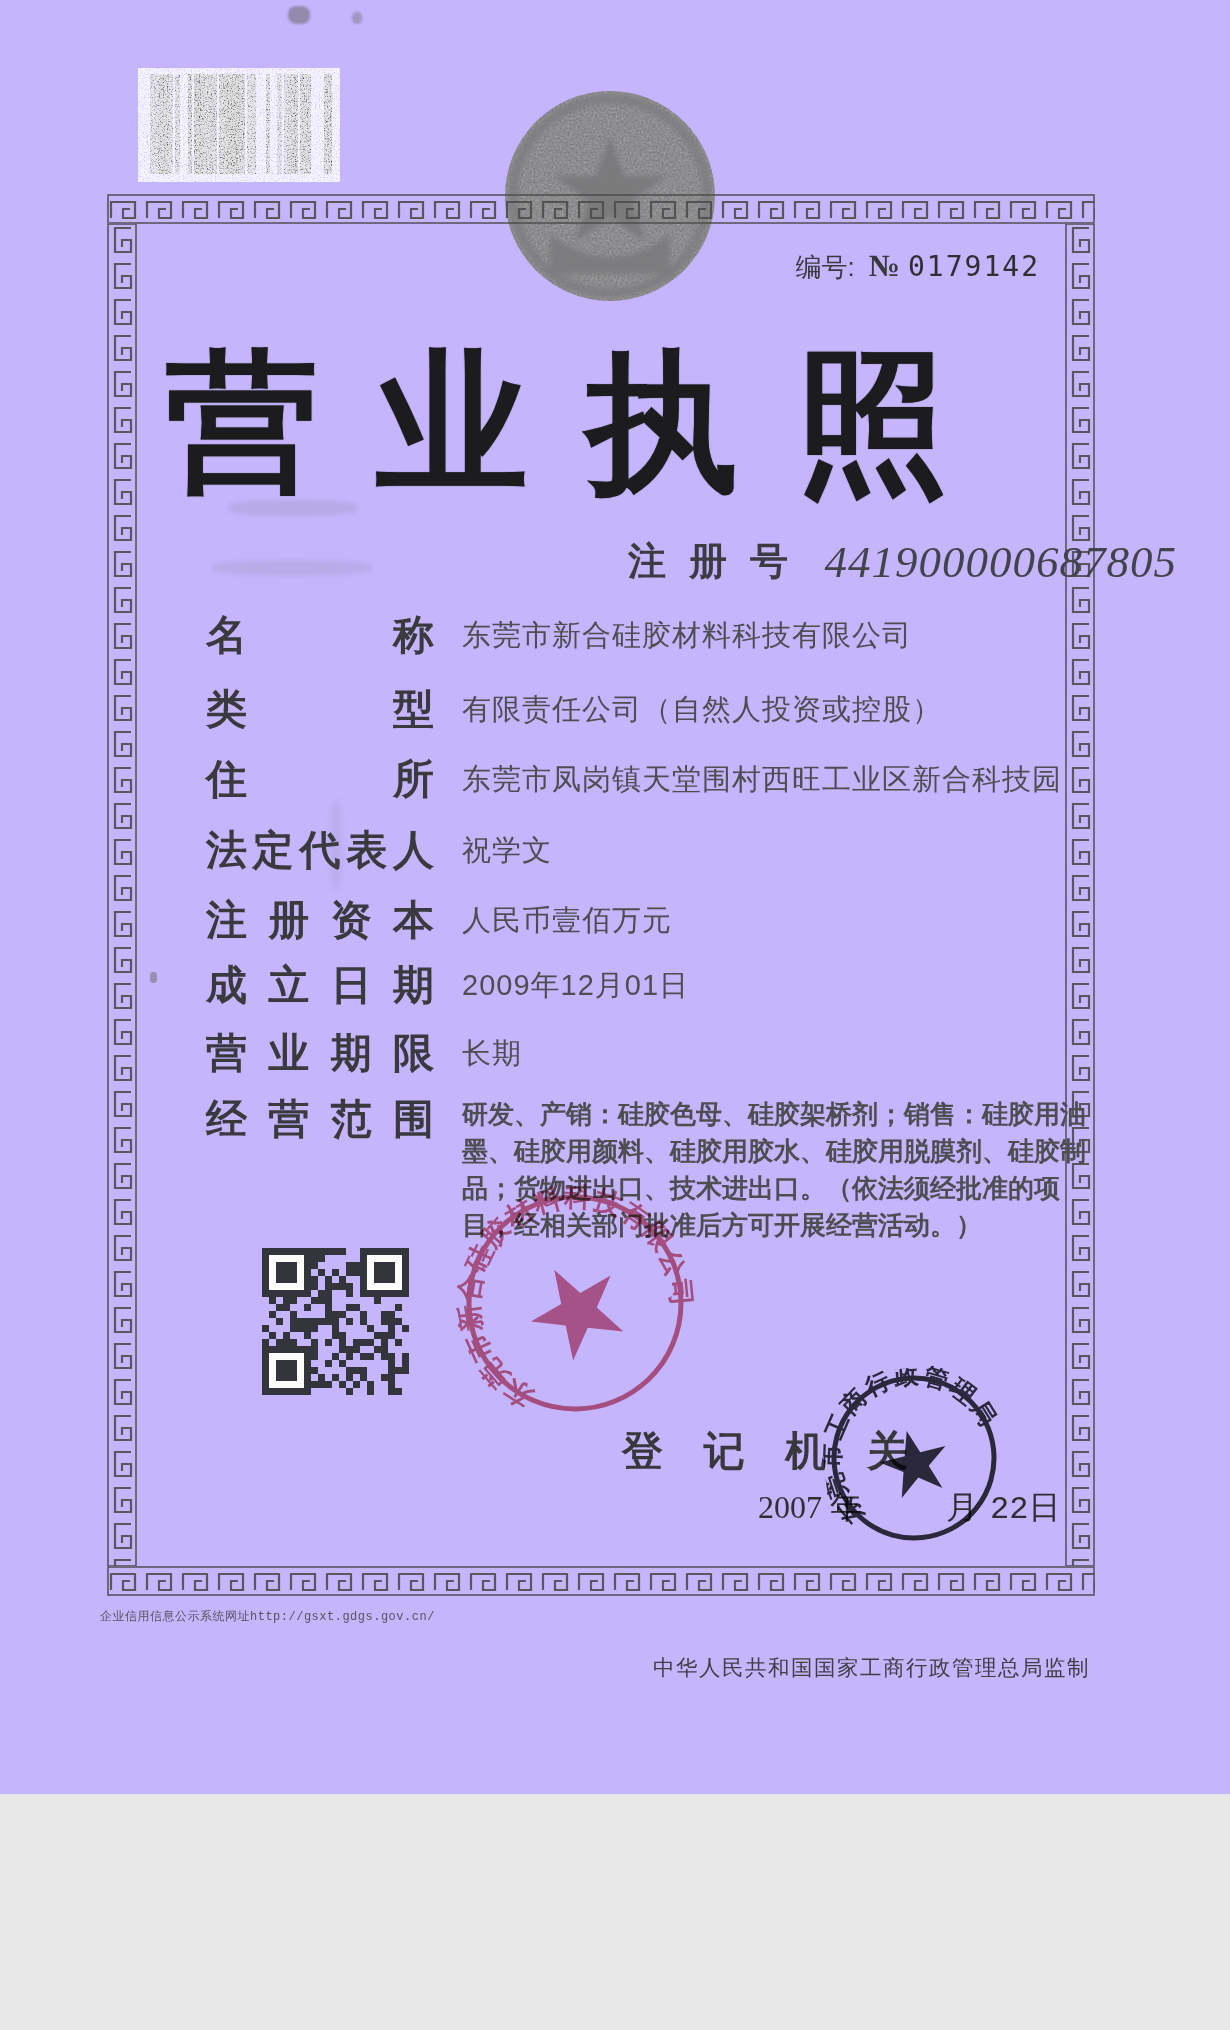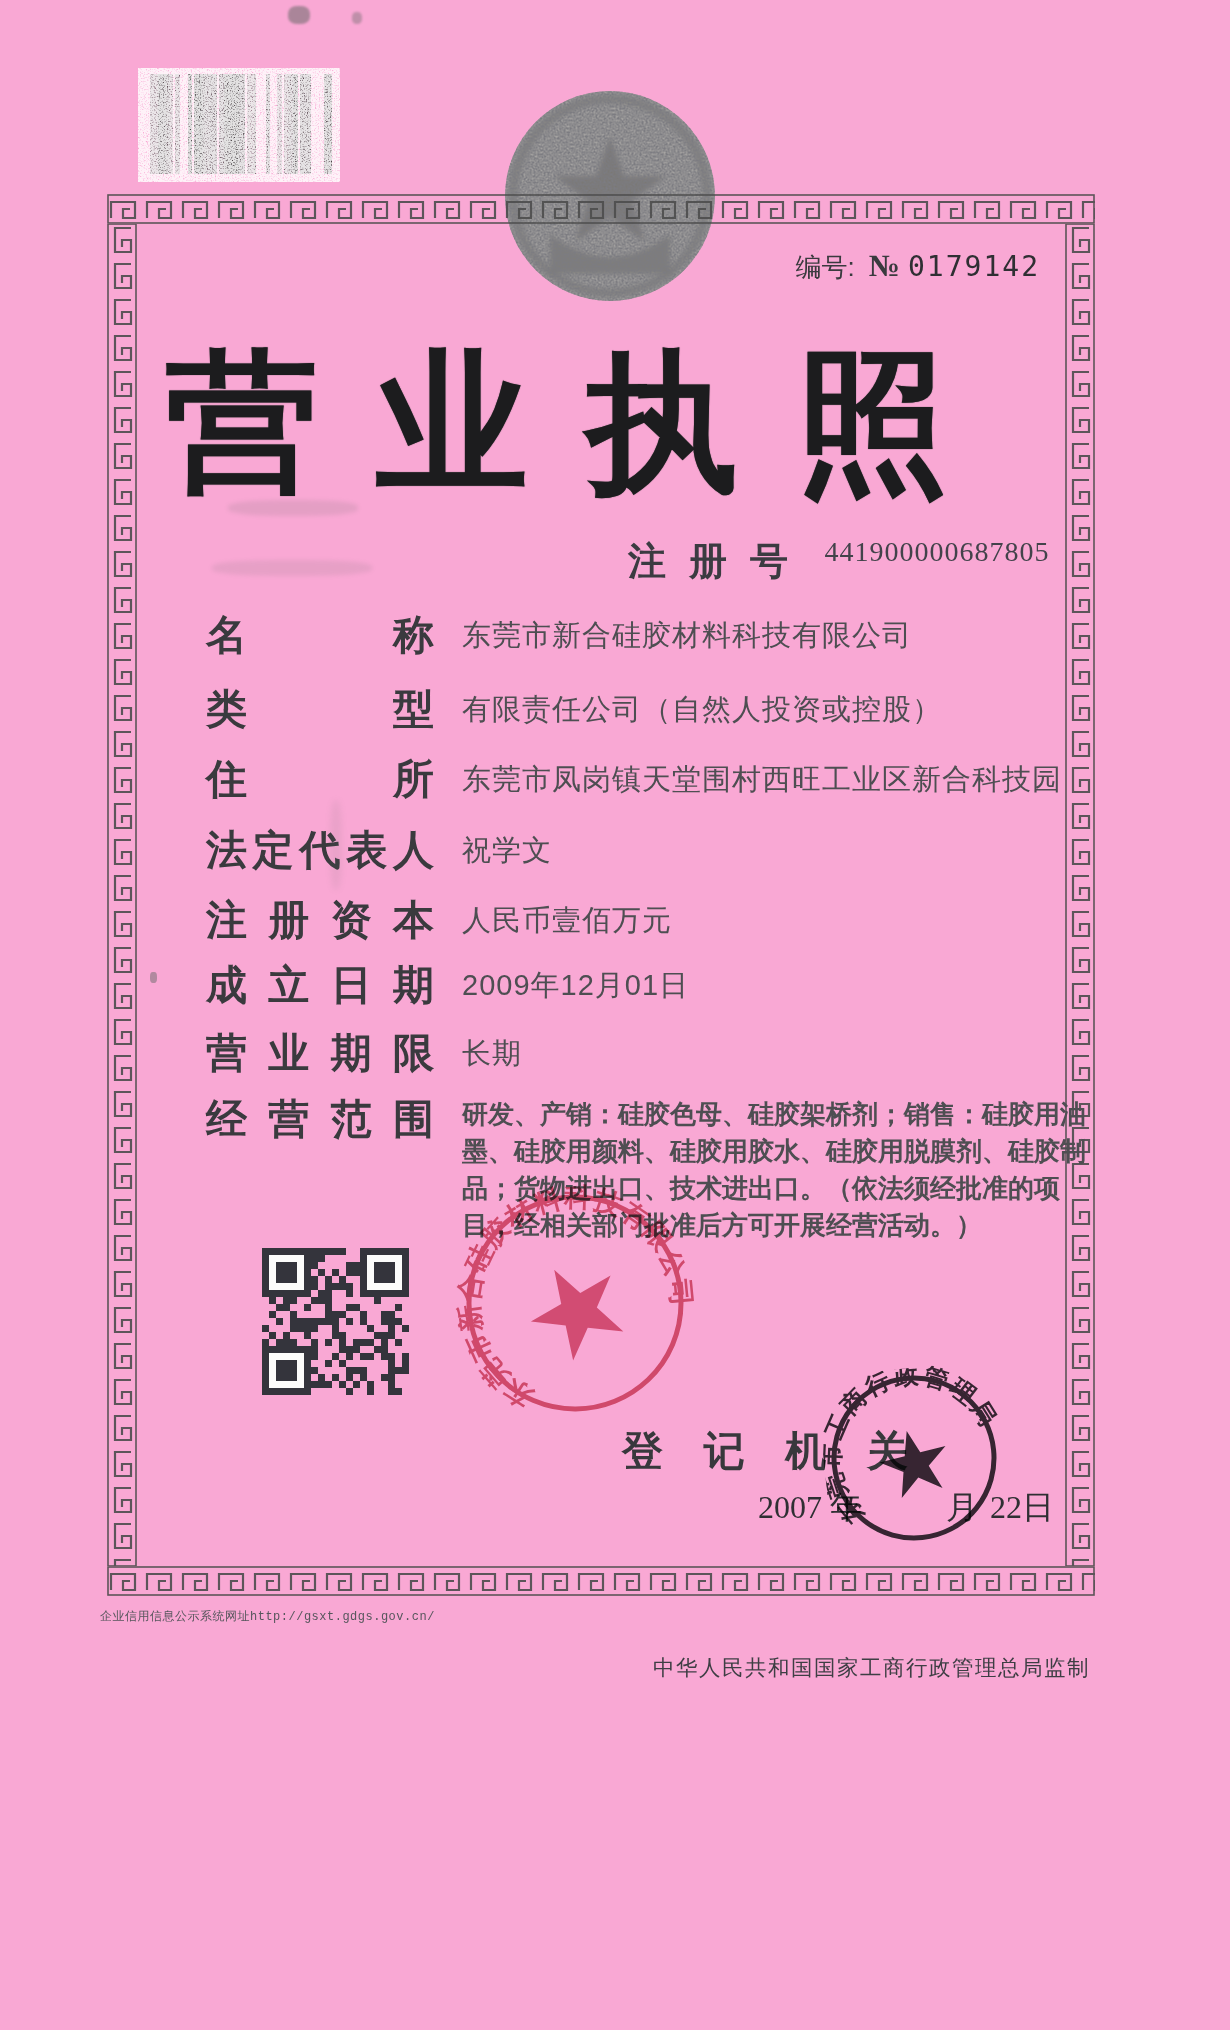--- a/index.html
+++ b/index.html
@@ -1,34 +1,34 @@
 <!DOCTYPE html>
 <html><head>
 <meta charset="utf-8">
 <style>
   html,body{margin:0;padding:0;background:#e8e8e8;}
-  .page{position:relative;width:1230px;height:2030px;background:#f9a8d4;overflow:hidden;
+  .page{position:relative;width:1230px;height:1794px;background:#c4b5fd;overflow:hidden;
         font-family:"Liberation Sans",sans-serif;color:#333;}
   .abs{position:absolute;}
   
   .frame-strip{position:absolute;opacity:.9;}
   
   .serial{position:absolute;top:248px;right:190px;white-space:nowrap;font-size:26px;color:#3a3a3e;}
   .serial .sym{font-family:"Liberation Serif",serif;font-weight:bold;font-size:31px;padding:0 8px 0 14px;}
   .serial .num{font-family:"DejaVu Sans Mono",monospace;font-size:28px;color:#2f2f33;letter-spacing:2px;}
   
   .doc-title{position:absolute;top:322px;left:50%;transform:translateX(calc(-50% - 29px));
              font-size:152px;font-weight:900;letter-spacing:58px;white-space:nowrap;color:#1c1c1e;
              text-shadow:0 0 1px #3a3a3a;}
   
   .regline{position:absolute;top:536px;left:628px;white-space:nowrap;}
   .regline .reglbl{display:inline-flex;justify-content:space-between;width:160px;vertical-align:top;
                    font-size:38px;font-weight:600;color:#3b3b41;}
-  .regline .regval{font-family:"Liberation Serif",serif;font-size:28px;color:#43434b;
-                   letter-spacing:1px;margin-left:32px;}
+  .regline .regval{font-family:"Liberation Serif",serif;font-size:45px;color:#43434b;
+                   letter-spacing:1px;margin-left:32px;font-style:italic;}
   
   .row{position:absolute;left:206px;width:890px;}
   .lbl{display:flex;justify-content:space-between;width:228px;
        font-size:41px;font-weight:600;color:#3a3a3e;}
   .val{position:absolute;left:256px;top:8px;width:640px;font-size:29px;color:#4e4e52;letter-spacing:1px;}
   .val.para{top:4px;width:636px;font-size:26px;line-height:1.42;letter-spacing:0;font-weight:bold;}
   
   .issuer{position:absolute;top:1424px;left:622px;display:flex;justify-content:space-between;width:286px;
           font-size:41px;font-weight:600;color:#38383c;}
   .date-part{position:absolute;font-family:"Liberation Serif",serif;font-size:32px;color:#2f2f33;white-space:nowrap;}
@@ -389,21 +389,21 @@
 
   <div class="issuer">
       <span>登</span>
       <span>记</span>
       <span>机</span>
       <span>关</span>
     </div>
 
   <div class="date-part" style="left:758px;top:1486px;">2007 年</div>
   <div class="date-part" style="left:946px;top:1486px;">月</div>
-  <div class="date-part" style="left:990px;top:1486px;">22日</div>
+  <div class="date-part" style="left:990px;top:1486px;font-family:Liberation Mono, monospace;">22日</div>
 
   <svg class="seal" style="left:824px;top:1368px;opacity:.9;transform:rotate(-6deg);" width="180" height="180" viewBox="0 0 180 180">
     <defs>
         <path id="blkArc" d="M 37.3,142.7 A 74.5,74.5 0 1 1 142.7,142.7"></path>
       </defs>
     <circle cx="90" cy="90" r="80" fill="none" stroke="#222226" stroke-width="5"></circle>
     <path d="M90,62 L98,86 L124,86 L103,101 L111,126 L90,110 L69,126 L77,101 L56,86 L82,86 Z" fill="#222226" transform="rotate(-8 90 94)"></path>
     <text font-size="24" fill="#222226" font-weight="bold" letter-spacing="3">
       <textPath href="#blkArc" startOffset="2">东莞市工商行政管理局</textPath>
     </text>

